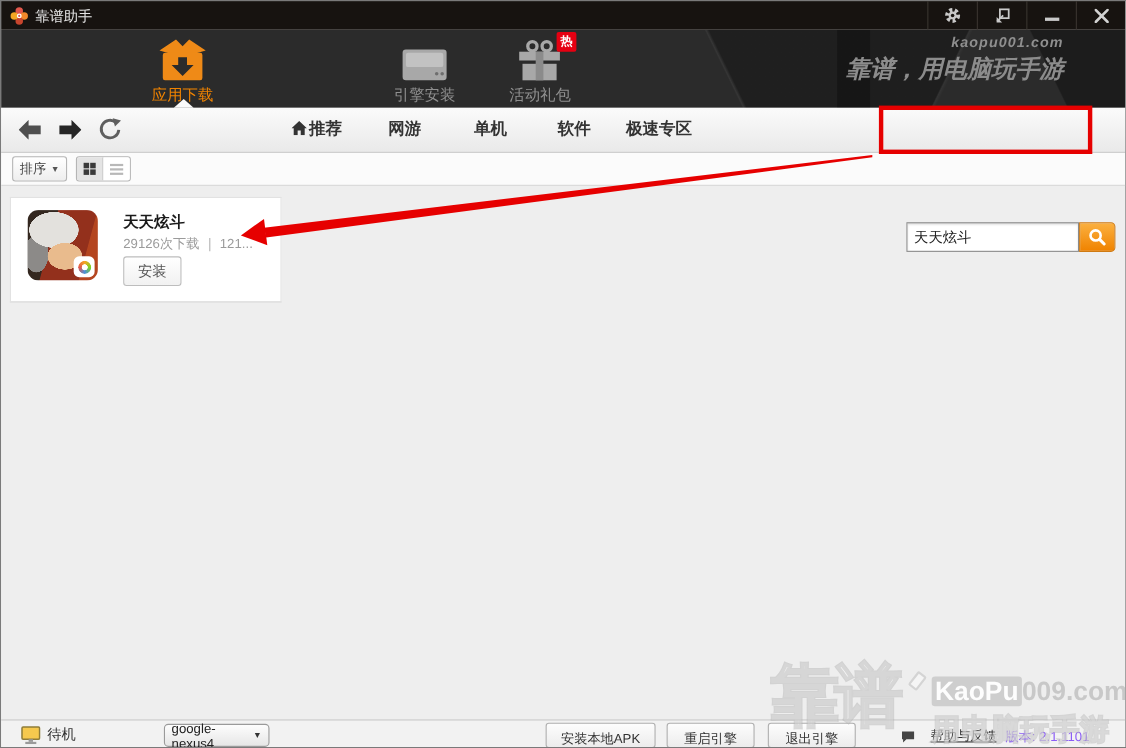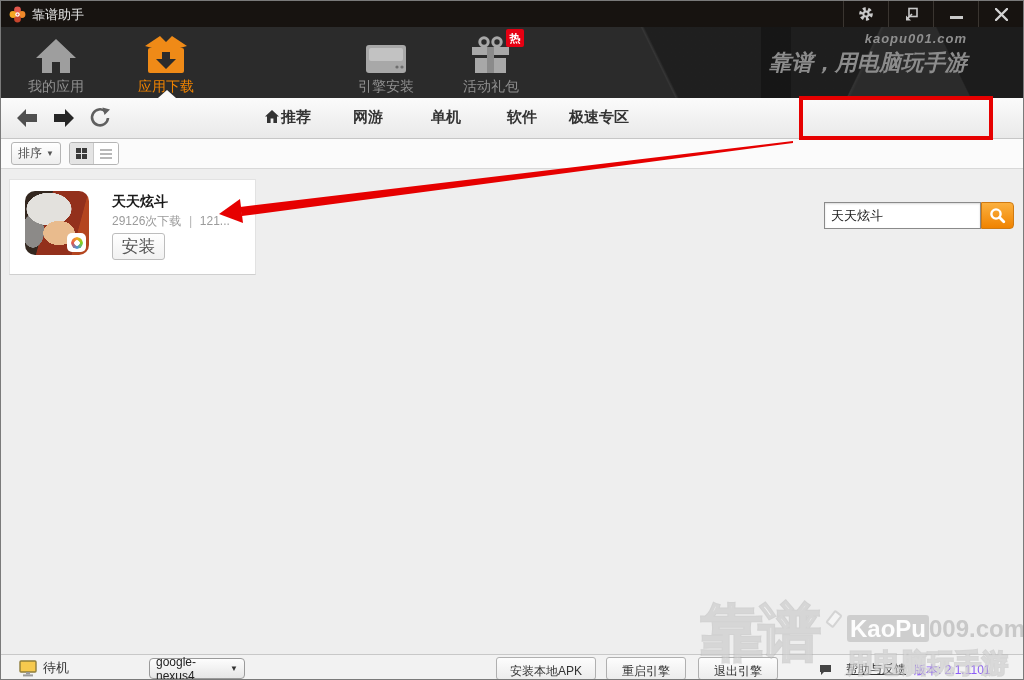--- a/index.html
+++ b/index.html
@@ -74,21 +74,21 @@
        radial-gradient(ellipse 20px 30px at 8px 40px,#8c8a88 0 55%,rgba(140,138,136,0) 56%),
        linear-gradient(105deg,#33271f 0 34%,#93301c 35% 78%,#b4451f 79% 100%);}
   #g-badge{position:absolute;right:3px;bottom:3px;width:19px;height:19px;background:#fff;border-radius:5px;
      display:flex;align-items:center;justify-content:center;}
   #g-badge i{width:12px;height:12px;border-radius:50%;
      background:conic-gradient(#f5a623,#7ed321,#4a90d9,#e2574c,#f5a623);
      -webkit-mask:radial-gradient(circle,transparent 0 2.5px,#000 3px);mask:radial-gradient(circle,transparent 0 2.5px,#000 3px);}
   #app-name{position:absolute;left:102px;top:13px;font-size:14px;font-weight:bold;color:#1a1a1a;}
   #app-meta{position:absolute;left:102px;top:33px;font-size:12px;color:#9b9b9b;white-space:nowrap;}
   #install-btn{position:absolute;left:102px;top:53px;width:53px;height:27px;border:1px solid #bdbdbd;border-radius:3px;
-     background:linear-gradient(#fff,#f1f1f1);font-size:17px;color:#555;cursor:pointer;}
+     background:linear-gradient(#fff,#f1f1f1);font-size:13px;color:#555;cursor:pointer;}
 
   
   #statusbar{position:absolute;left:0;top:653px;width:100%;height:27px;background:#f2f2f2;border-top:1px solid #c8c8c8;z-index:4;}
   #status-left{position:absolute;left:18px;top:4px;display:flex;align-items:center;gap:6px;font-size:13px;color:#333;}
   #device-select{position:absolute;left:148px;top:3px;width:96px;height:21px;border:1px solid #9a9a9a;border-radius:4px;
      background:linear-gradient(#fdfdfd,#e6e6e6);font-size:12px;color:#222;display:flex;align-items:center;justify-content:center;
      padding:0 6px;cursor:pointer;}
   #device-select .caret{font-size:8px;color:#333;}
   .sb-btn{position:absolute;top:2px;height:23px;border:1px solid #b0b0b0;border-radius:3px;background:linear-gradient(#fdfdfd,#ececec);
      font-size:12px;color:#333;display:flex;align-items:center;justify-content:center;gap:5px;cursor:pointer;flex-direction:column;}
@@ -159,28 +159,20 @@
 
   <div id="header">
     <div class="hdr-shape1"></div>
     <div class="hdr-shape2"></div>
 
     <div id="brand">
       <div id="brand-site">kaopu001.com</div>
       <div id="brand-slogan">靠谱，用电脑玩手游</div>
     </div>
 
-    <div class="nav-item" id="nav-1">
-      <span class="nav-ico">
-        <svg width="44" height="38" viewBox="0 0 44 38">
-          <path d="M22,2 L2,21 L8,21 L8,36 L18,36 L18,25 L26,25 L26,36 L36,36 L36,21 L42,21 Z" fill="#9e9e9e"></path>
-        </svg>
-      </span>
-      <span class="nav-label">我的应用</span>
-    </div>
 
     <div class="nav-item active" id="nav-2">
       <span class="nav-ico">
         <svg width="46" height="40" viewBox="0 0 46 40">
           <path d="M2,11 L17,1 L23,7 L29,1 L44,11 L23,17 Z" fill="#ef8a17"></path>
           <rect x="5" y="13" width="36" height="25" rx="2" fill="#ef8a17"></rect>
           <path d="M19,17 L27,17 L27,24 L33,24 L23,34 L13,24 L19,24 Z" fill="#2b2b2b"></path>
         </svg>
       </span>
       <span class="nav-label">应用下载</span>

